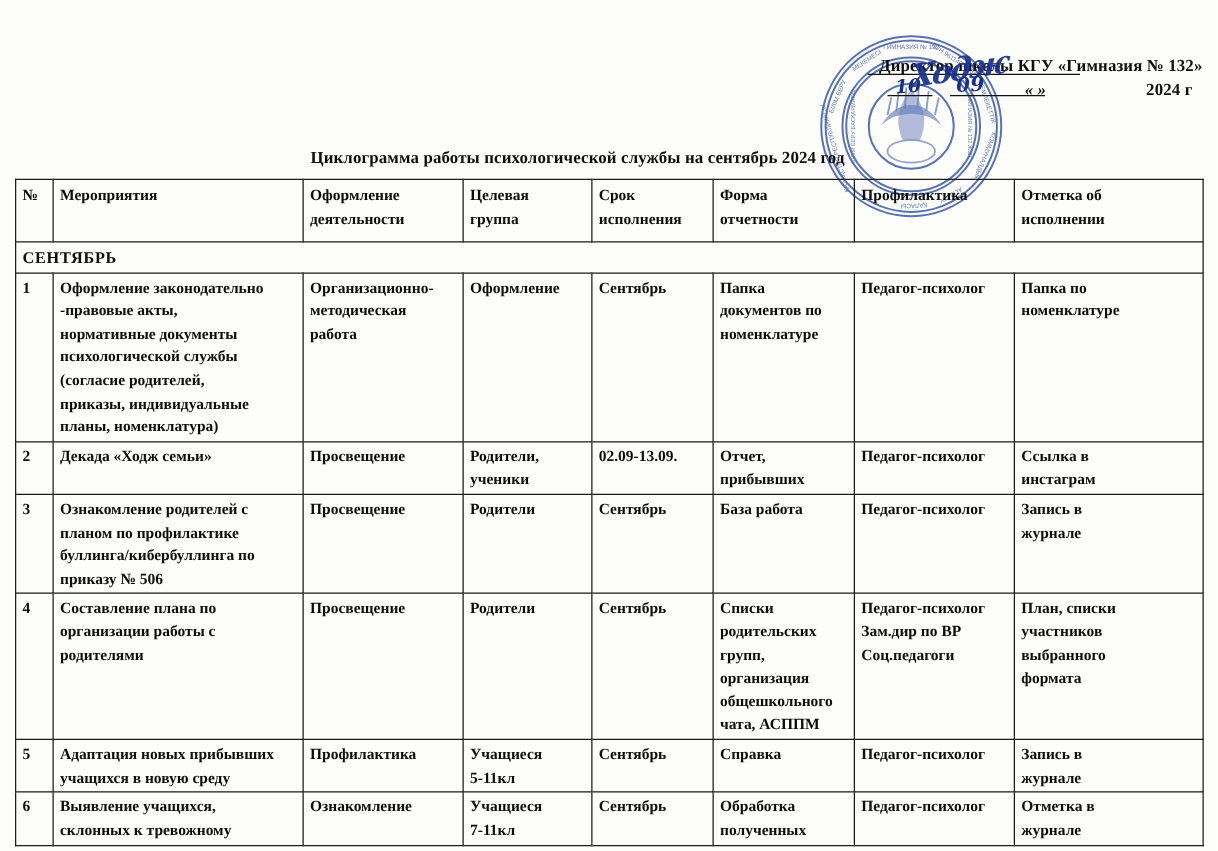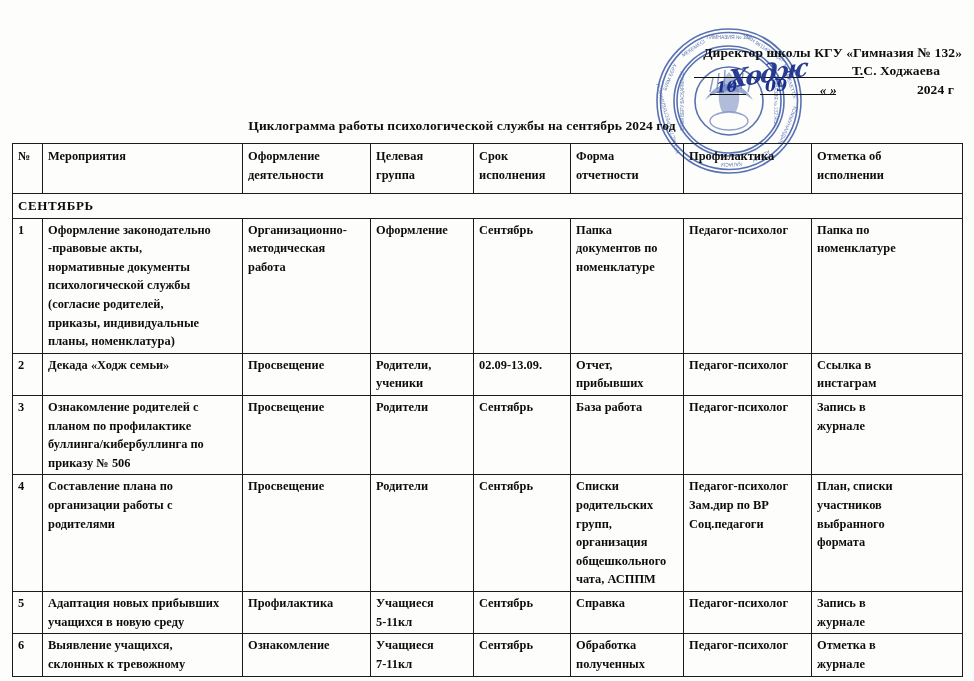--- a/index.html
+++ b/index.html
@@ -204,21 +204,20 @@
       <text transform="translate(77,75) rotate(178) translate(0,-62)" text-anchor="middle">ҚАЛАСЫ</text>
     </g>
     <g fill="#2a4a9c" font-family="'Liberation Sans', sans-serif" font-size="4.6" opacity="0.85">
       <text transform="translate(77,75) rotate(-90) translate(0,-45)" text-anchor="middle">БІЛІМ БЕРУ БАСҚАРМАСЫ</text>
       <text transform="translate(77,75) rotate(90) translate(0,-45)" text-anchor="middle">ГИМНАЗИЯ № 132 ЖШС</text>
     </g>
   </svg>
 
   <div class="approval">
     <span class="ln">Директор школы КГУ «Гимназия № 132»</span>
-    <span class="ln ln-name">Т.С. Ходжаева</span>
     <span class="date-line">
       <span class="sig-rule"></span>
       <span class="hand hand-sign">Ходж</span>
       <span class="q1">«</span>
       <span class="hand hand-day">10</span>
       <span class="date-rule-1"></span>
       <span class="q1">»</span>
       <span class="hand hand-month">09</span>
       <span class="date-rule-2"></span>
       &nbsp;&nbsp;&nbsp;&nbsp;&nbsp;&nbsp;&nbsp;&nbsp;&nbsp;&nbsp;&nbsp;&nbsp;&nbsp;&nbsp;&nbsp;&nbsp;&nbsp;&nbsp;&nbsp;&nbsp;&nbsp;&nbsp;<span>2024 г</span>

